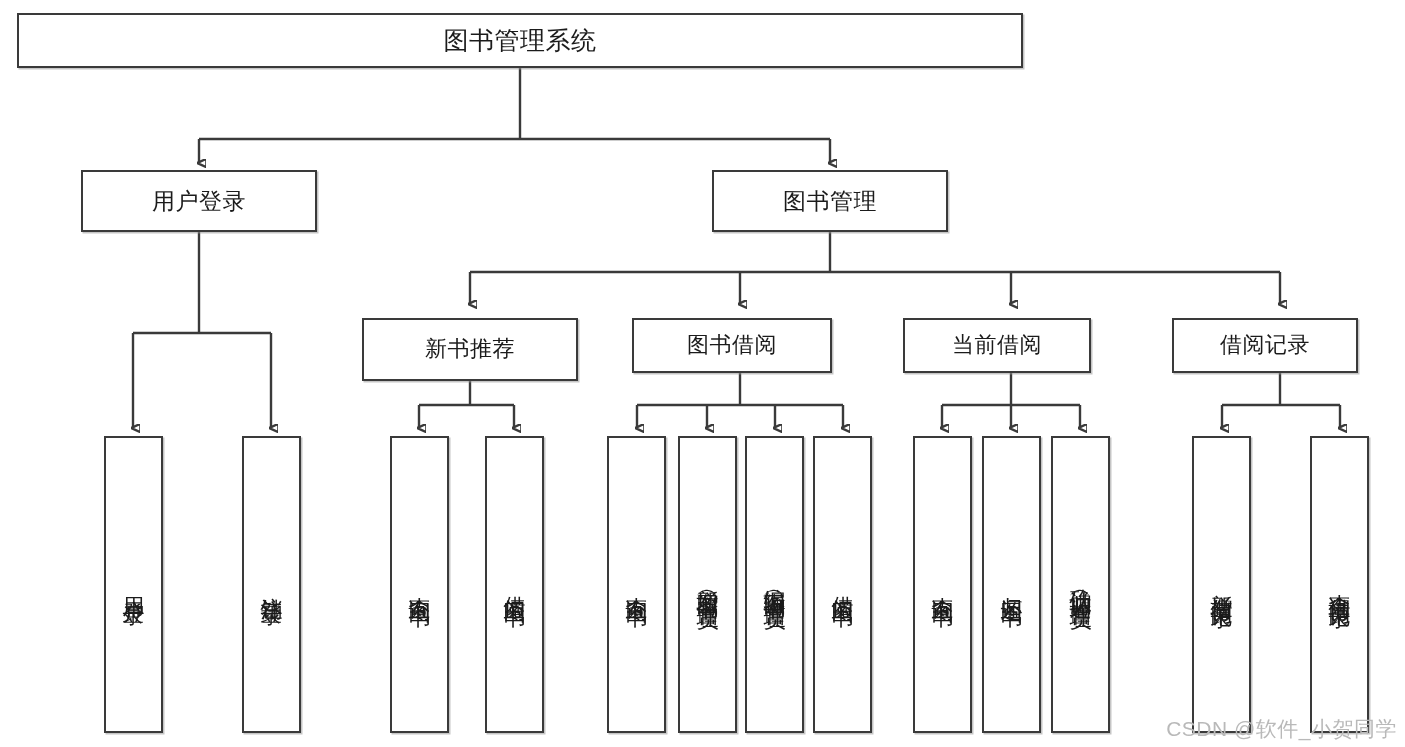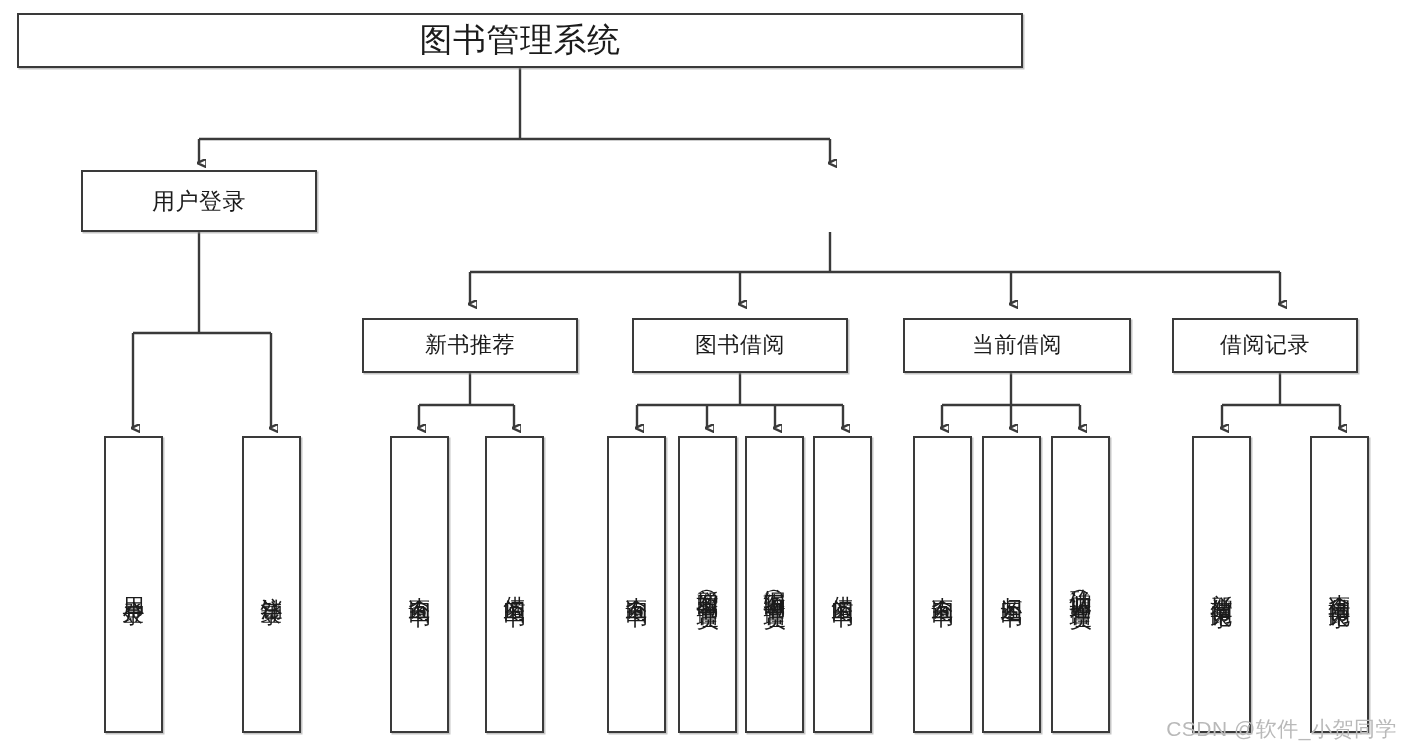--- a/index.html
+++ b/index.html
@@ -27,21 +27,21 @@
     justify-content: center;
     color: #1b1b1b;
     box-shadow: 1.5px 1.5px 0 0 rgba(150,150,150,0.55);
   }
   .node-label {
     display: block;
     line-height: 1.22;
     letter-spacing: 0.5px;
     white-space: nowrap;
   }
-  .root .node-label { font-size: 33px; }
+  .root .node-label { font-size: 25px; }
   .lvl2 .node-label { font-size: 23px; }
   .lvl3 .node-label { font-size: 22px; }
   .leaf {
     padding: 6px 0;
   }
   .leaf .node-label {
     writing-mode: vertical-rl;
     text-orientation: upright;
     font-size: 22px;
     letter-spacing: 3px;
@@ -124,28 +124,31 @@
     <line x1="1340" y1="405" x2="1340" y2="428" marker-end="url(#arr)"></line>
   </svg>
 
   <div class="node root" style="left:17px; top:13px; width:1006px; height:55px;">
     <span class="node-label">图书管理系统</span>
   </div>
 
   <div class="node lvl2" style="left:81px; top:170px; width:236px; height:62px;">
     <span class="node-label">用户登录</span>
   </div>
+  <div class="node lvl2" style="left:712px; top:170px; width:236px; height:62px;">
+    <span class="node-label">图书管理</span>
+  </div>
 
-  <div class="node lvl3" style="left:362px; top:318px; width:216px; height:55px;">
+  <div class="node lvl3" style="left:362px; top:318px; width:216px; height:63px;">
     <span class="node-label">新书推荐</span>
   </div>
-  <div class="node lvl3" style="left:632px; top:318px; width:216px; height:55px;">
+  <div class="node lvl3" style="left:632px; top:318px; width:200px; height:55px;">
     <span class="node-label">图书借阅</span>
   </div>
-  <div class="node lvl3" style="left:903px; top:318px; width:228px; height:55px;">
+  <div class="node lvl3" style="left:903px; top:318px; width:188px; height:55px;">
     <span class="node-label">当前借阅</span>
   </div>
   <div class="node lvl3" style="left:1172px; top:318px; width:186px; height:55px;">
     <span class="node-label">借阅记录</span>
   </div>
 
   <div class="node leaf" style="left:104px; top:436px; width:59px; height:297px;">
     <span class="node-label">用户登录</span>
   </div>
   <div class="node leaf" style="left:242px; top:436px; width:59px; height:297px;">

